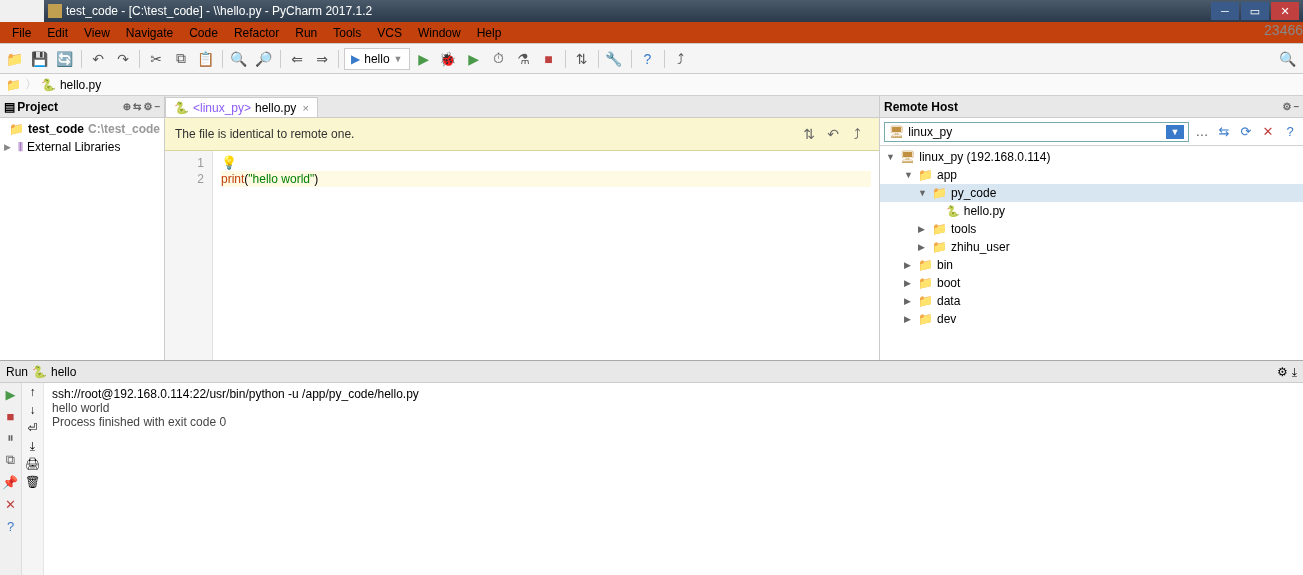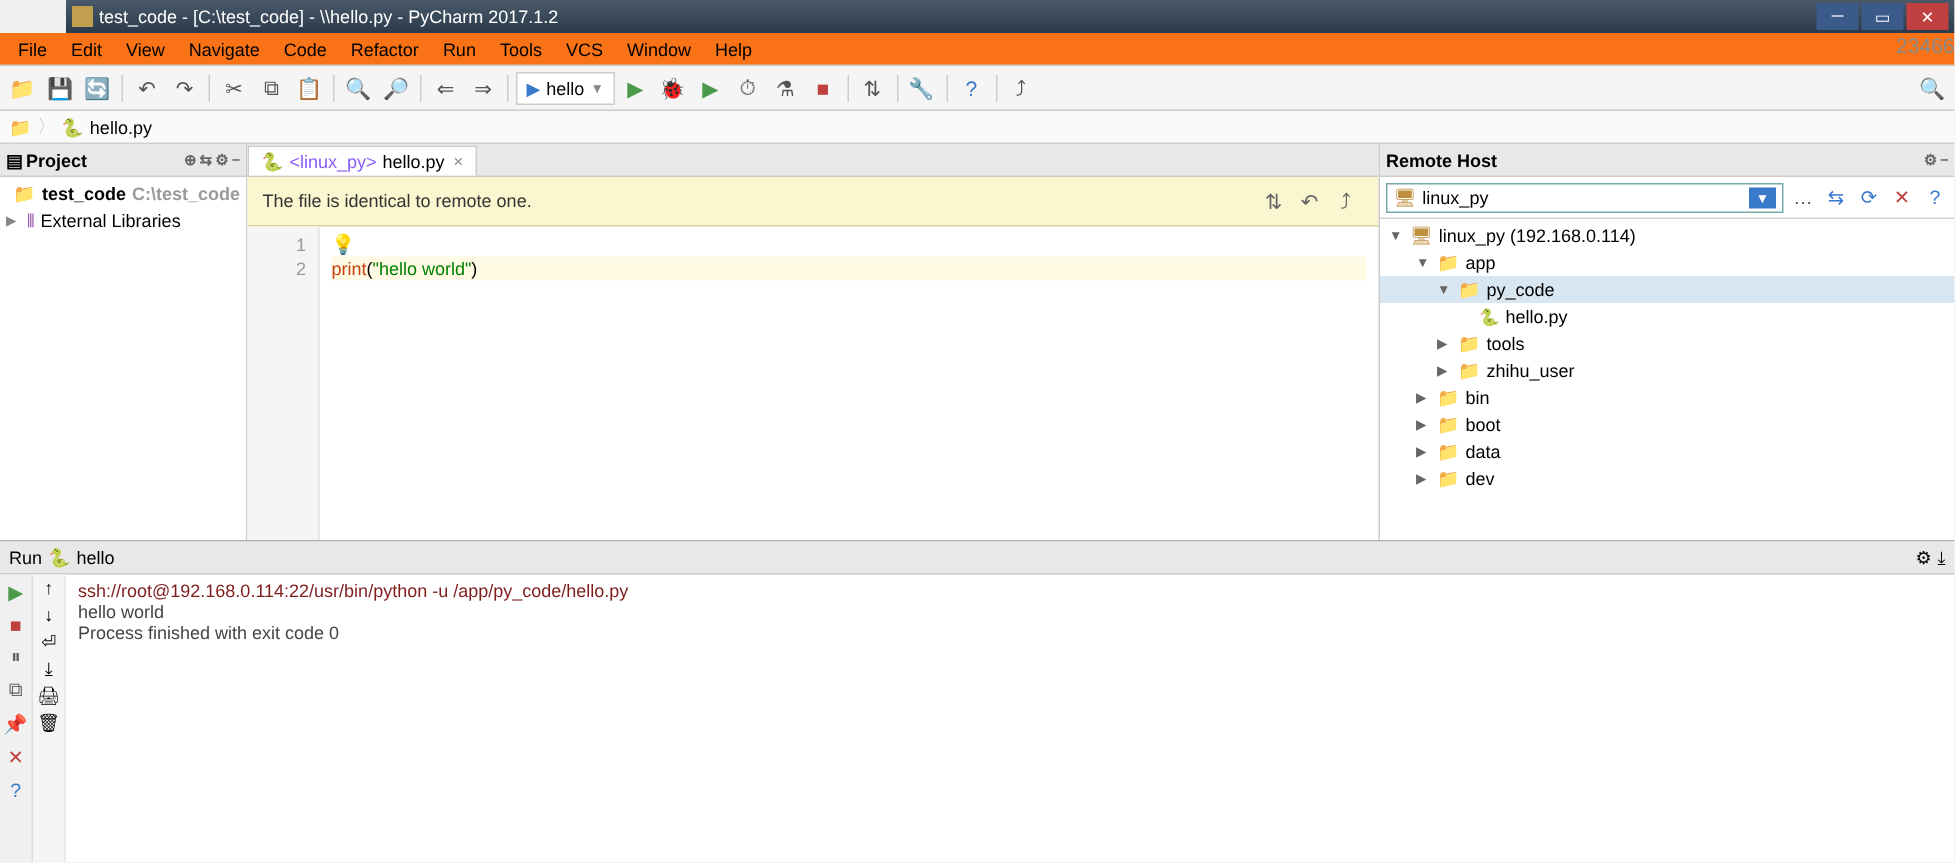--- a/index.html
+++ b/index.html
@@ -5,21 +5,21 @@
 * { margin: 0; padding: 0; box-sizing: border-box; font-family: "Segoe UI", Tahoma, sans-serif; font-size: 12px; }
 body { background: #f0f0f0; width: 1303px; height: 575px; overflow: hidden; display: flex; flex-direction: column; }
 .titlebar { background: linear-gradient(#4a5a6a, #2a3a4a); color: #fff; height: 22px; display: flex; align-items: center; padding: 0 4px; margin-left: 44px; }
 .titlebar .icon { width: 14px; height: 14px; background: #c0a050; margin-right: 4px; }
 .titlebar .title { flex: 1; font-size: 12px; }
 .winbtns { display: flex; gap: 2px; }
 .winbtn { width: 28px; height: 18px; display: flex; align-items: center; justify-content: center; color: #fff; font-size: 11px; }
 .winbtn.min { background: #3a5a8a; }
 .winbtn.max { background: #3a5a8a; }
 .winbtn.close { background: #c04040; }
-.menubar { background: #f97316; height: 22px; display: flex; align-items: center; padding: 0 4px; border-bottom: 1px solid #ccc; }
+.menubar { background: #c2410c; height: 22px; display: flex; align-items: center; padding: 0 4px; border-bottom: 1px solid #ccc; }
 .menuitem { padding: 2px 8px; cursor: default; }
 .toolbar { background: #f5f5f5; height: 30px; display: flex; align-items: center; padding: 0 4px; border-bottom: 1px solid #ccc; gap: 3px; }
 .tbtn { width: 22px; height: 22px; display: flex; align-items: center; justify-content: center; color: #555; font-size: 14px; border: 1px solid transparent; }
 .tsep { width: 1px; height: 18px; background: #ccc; margin: 0 2px; }
 .runconfig { border: 1px solid #ccc; padding: 1px 6px; background: #fff; display: flex; align-items: center; gap: 4px; height: 22px; }
 .runconfig .caret { font-size: 9px; color: #888; }
 .green { color: #4a9a4a; }
 .bug { color: #5a8a5a; }
 .spacer { flex: 1; }
 .breadcrumb { background: #fafafa; height: 22px; display: flex; align-items: center; padding: 0 6px; border-bottom: 1px solid #d0d0d0; gap: 4px; }
@@ -45,41 +45,41 @@
 .editor { display: flex; flex: 1; }
 .gutter { width: 48px; background: #f5f5f5; border-right: 1px solid #e0e0e0; text-align: right; padding: 4px 8px 0 0; color: #999; font-family: Consolas, monospace; }
 .gutter div { height: 16px; line-height: 16px; }
 .code { flex: 1; padding: 4px 8px; font-family: Consolas, monospace; position: relative; }
 .codeline { height: 16px; line-height: 16px; white-space: pre; }
 .bulb { color: #e0b000; font-size: 13px; }
 .hl-current { background: #fffae3; display: block; width: 100%; }
 .kw { color: #c2410c; }
 .str { color: #008000; }
 .paren { color: #000; }
-.right { width: 384px; background: #fff; border-left: 1px solid #ccc; display: flex; flex-direction: column; }
+.right { width: 424px; background: #fff; border-left: 1px solid #ccc; display: flex; flex-direction: column; }
 .right .toolbar2 { height: 28px; display: flex; align-items: center; padding: 0 4px; border-bottom: 1px solid #d0d0d0; gap: 4px; }
 .hostselect { flex: 1; border: 1px solid #7aa; background: #fff; padding: 2px 4px; display: flex; align-items: center; gap: 4px; }
 .hostselect .dd { background: #3a7aca; color: #fff; width: 18px; text-align: center; font-size: 9px; padding: 2px 0; }
 .rtoolbtn { width: 18px; height: 18px; display: flex; align-items: center; justify-content: center; color: #555; font-size: 13px; }
 .rtoolbtn.red { color: #c04040; }
 .rtoolbtn.blue { color: #3a7aca; }
 .remotetree { overflow: auto; flex: 1; padding: 2px 0; }
 .rrow { display: flex; align-items: center; padding: 2px 6px; gap: 4px; }
 .rrow .arrow { width: 10px; font-size: 9px; color: #666; }
 .rrow .pad { display: inline-block; }
 .rrow.sel { background: #d8e6f2; }
 .pyicon { color: #3a7aca; font-size: 11px; }
 .bottom { height: 215px; border-top: 1px solid #aaa; display: flex; flex-direction: column; background: #fff; }
 .runhdr { height: 22px; background: #e8e8e8; border-bottom: 1px solid #ccc; display: flex; align-items: center; padding: 0 6px; gap: 4px; }
 .runbody { flex: 1; display: flex; }
 .runside { width: 22px; background: #f0f0f0; border-right: 1px solid #ddd; display: flex; flex-direction: column; align-items: center; padding-top: 2px; gap: 4px; }
 .runside .sbtn { width: 18px; height: 18px; display: flex; align-items: center; justify-content: center; font-size: 13px; color: #666; }
 .runside2 { width: 22px; background: #f5f5f5; border-right: 1px solid #e5e5e5; display: flex; flex-direction: column; align-items: center; padding-top: 2px; gap: 4px; }
 .console { flex: 1; padding: 4px 8px; font-family: Consolas, monospace; color: #444; }
-.console .cmdline { color: #7f1d1d; }
+.console .cmdline { color: #000000; }
 </style>
 </head>
 <body>
 
 <div class="titlebar">
   <span class="icon"></span>
   <span class="title">test_code - [C:\test_code] - \\hello.py - PyCharm 2017.1.2</span>
   <div class="winbtns">
     <div class="winbtn min">─</div>
     <div class="winbtn max">▭</div>

